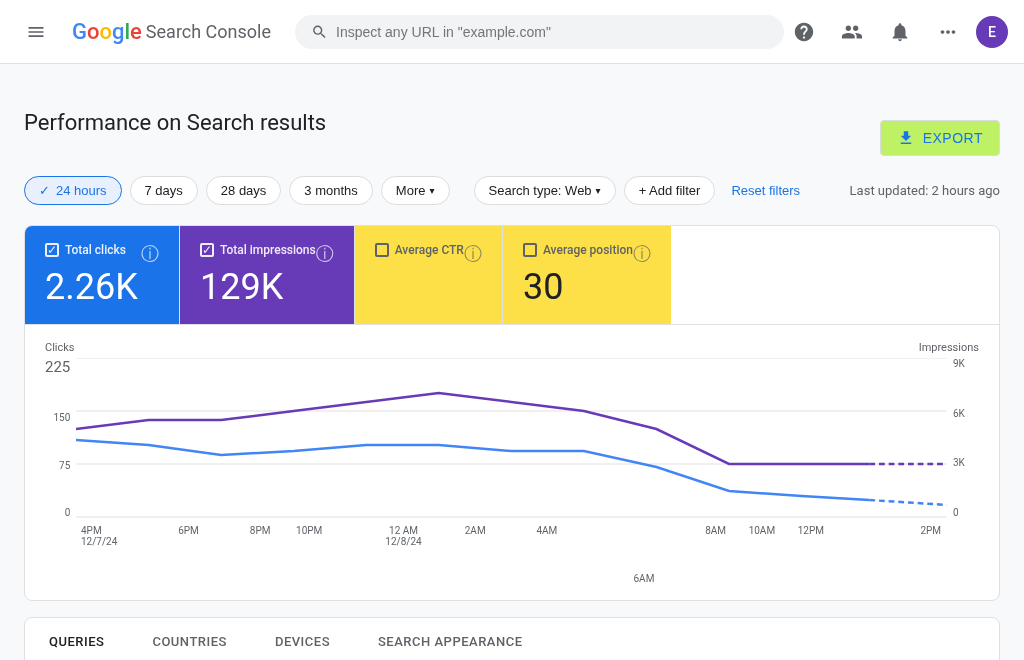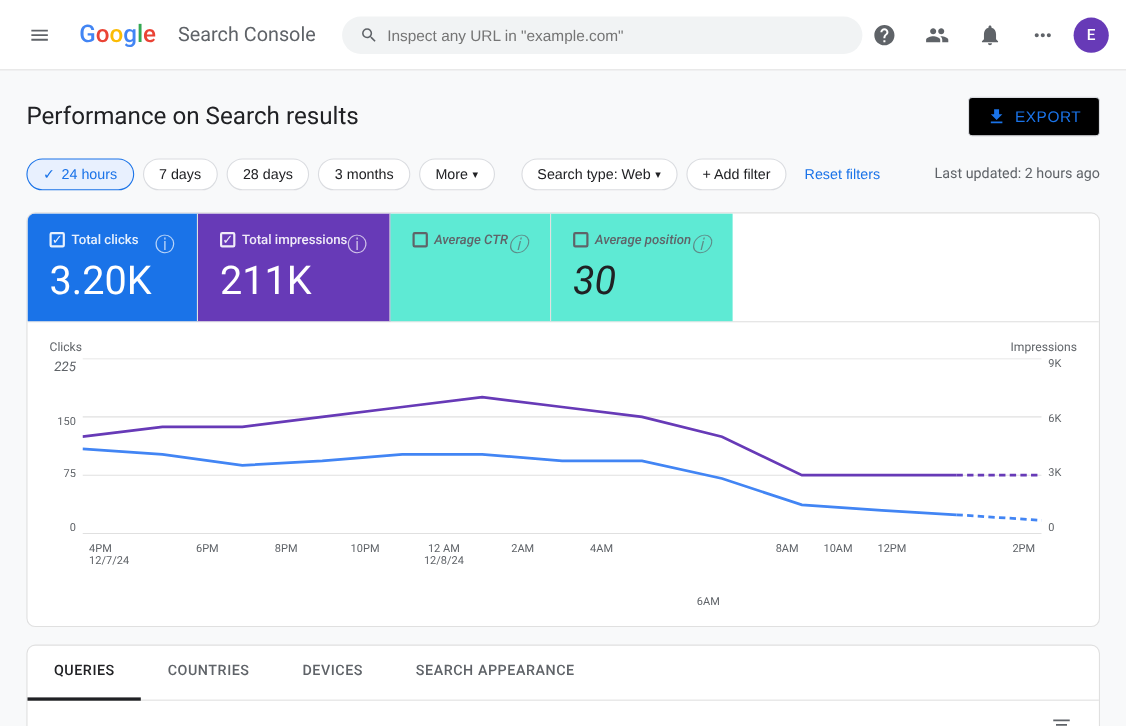--- a/index.html
+++ b/index.html
@@ -5,21 +5,21 @@
     * { box-sizing: border-box; margin: 0; padding: 0; }
     body { font-family: 'Google Sans', Roboto, Arial, sans-serif; background: #f8f9fa; color: #202124; font-size: 14px; }
 
     
     .header {
       display: flex; align-items: center; background: #fff;
       padding: 0 16px; height: 64px; border-bottom: 1px solid #e0e0e0;
       position: sticky; top: 0; z-index: 100;
     }
     .header-menu-icon { margin-right: 16px; cursor: pointer; color: #5f6368; }
-    .logo { display: flex; align-items: center; gap: 20px; margin-right: 24px; }
+    .logo { display: flex; align-items: center; gap: 4px; margin-right: 24px; }
     .logo-sc { font-size: 18px; color: #5f6368; font-weight: 400; }
     .search-bar {
       flex: 1; max-width: 600px; display: flex; align-items: center;
       background: #f1f3f4; border-radius: 24px; padding: 8px 16px; gap: 8px;
     }
     .search-bar input {
       border: none; background: transparent; outline: none; font-size: 14px;
       color: #202124; width: 100%;
     }
     .header-actions { display: flex; align-items: center; gap: 8px; margin-left: auto; }
@@ -37,23 +37,24 @@
     
     .main { padding: 24px 24px 0 24px; }
 
     
     .page-title-row {
       display: flex; align-items: center; justify-content: space-between; margin-bottom: 20px;
     }
     .page-title { font-size: 22px; font-weight: 400; color: #202124; }
     .export-btn {
       display: flex; align-items: center; gap: 8px; padding: 8px 16px;
-      border: 1px solid #dadce0; border-radius: 4px; background: #000000;
+      border: 1px solid #dadce0; border-radius: 4px; background: #bef264;
       color: #1a73e8; font-size: 14px; font-weight: 500; cursor: pointer;
       letter-spacing: 0.5px;
+      margin-top: 32px;
     }
 
     
     .filter-bar {
       display: flex; align-items: center; gap: 8px; margin-bottom: 20px;
     }
     .filter-btn {
       padding: 6px 14px; border: 1px solid #dadce0; border-radius: 20px;
       background: #fff; font-size: 13px; color: #202124; cursor: pointer;
       display: flex; align-items: center; gap: 4px;
@@ -87,21 +88,21 @@
       margin-bottom: 16px; overflow: hidden;
     }
     .metrics-row { display: flex; border-bottom: 1px solid #e0e0e0; }
     .metric-card {
       padding: 16px 20px; min-width: 160px; cursor: pointer;
       border-right: 1px solid #e0e0e0;
     }
     .metric-card:last-child { border-right: none; }
     .metric-card.active-blue { background: #1a73e8; color: white; }
     .metric-card.active-purple { background: #673ab7; color: white; }
-    .metric-card.inactive { background: #5eead4; color: #202124; font-style: italic; }
+    .metric-card.inactive { background: #fde047; color: #202124; }
     .metric-header { display: flex; align-items: center; gap: 6px; margin-bottom: 8px; font-size: 12px; font-weight: 500; }
     .metric-header .checkbox {
       width: 14px; height: 14px; border: 2px solid currentColor;
       border-radius: 2px; display: inline-flex; align-items: center; justify-content: center;
     }
     .metric-card.active-blue .metric-header { color: rgba(255,255,255,0.9); }
     .metric-card.active-purple .metric-header { color: rgba(255,255,255,0.9); }
     .metric-card.inactive .metric-header { color: #5f6368; }
     .metric-value { font-size: 36px; font-weight: 400; }
     .metric-card.active-blue .metric-value { color: white; }
@@ -249,32 +250,32 @@
     <div class="metrics-row">
 
       <div class="metric-card active-blue" style="min-width:155px;">
         <div class="metric-header-row">
           <div class="metric-header">
             <div class="checkbox">✓</div>
             <span>Total clicks</span>
           </div>
           <span class="metric-info">ⓘ</span>
         </div>
-        <div class="metric-value">3.20K</div>
+        <div class="metric-value">2.26K</div>
       </div>
 
       <div class="metric-card active-purple" style="min-width:155px;">
         <div class="metric-header-row">
           <div class="metric-header">
             <div class="checkbox">✓</div>
             <span>Total impressions</span>
           </div>
           <span class="metric-info">ⓘ</span>
         </div>
-        <div class="metric-value">211K</div>
+        <div class="metric-value">129K</div>
       </div>
 
       <div class="metric-card inactive" style="min-width:145px;">
         <div class="metric-header-row">
           <div class="metric-header" style="color:#5f6368;">
             <div class="checkbox" style="border-color:#5f6368;width:14px;height:14px;border:2px solid #5f6368;border-radius:2px;display:inline-block;"></div>
             <span>Average CTR</span>
           </div>
           <span class="metric-info" style="color:#5f6368;">ⓘ</span>
         </div>
@@ -293,21 +294,21 @@
     </div>
 
     <div class="chart-area">
       <div style="display:flex;justify-content:space-between;margin-bottom:4px;">
         <span style="font-size:11px;color:#5f6368;">Clicks</span>
         <span style="font-size:11px;color:#5f6368;">Impressions</span>
       </div>
       <div style="display:flex;gap:0;">
 
         <div style="display:flex;flex-direction:column;justify-content:space-between;min-width:30px;text-align:right;padding-right:6px;height:160px;">
-          <span style="font-size:12px;color:#5f6368;font-style:italic;">225</span>
+          <span style="font-size:15px;color:#5f6368;">225</span>
           <span style="font-size:10px;color:#5f6368;">150</span>
           <span style="font-size:10px;color:#5f6368;">75</span>
           <span style="font-size:10px;color:#5f6368;">0</span>
         </div>
 
         <div style="flex:1;position:relative;">
           <svg viewBox="0 0 900 160" width="100%" height="160" preserveAspectRatio="none" xmlns="http://www.w3.org/2000/svg">
 
             <line x1="0" y1="0" x2="900" y2="0" stroke="#e0e0e0" stroke-width="1"></line>
             <line x1="0" y1="53" x2="900" y2="53" stroke="#e0e0e0" stroke-width="1"></line>
@@ -329,21 +330,21 @@
           <span style="font-size:10px;color:#5f6368;">6K</span>
           <span style="font-size:10px;color:#5f6368;">3K</span>
           <span style="font-size:10px;color:#5f6368;">0</span>
         </div>
       </div>
 
       <div style="display:flex;padding-left:36px;padding-right:38px;margin-top:4px;">
         <div style="flex:1;text-align:left;font-size:10px;color:#5f6368;">4PM<br>12/7/24</div>
         <div style="flex:1;text-align:center;font-size:10px;color:#5f6368;">6PM</div>
         <div style="flex:1;text-align:center;font-size:10px;color:#5f6368;">8PM</div>
-        <div style="flex:1;text-align:center;font-size:10px;color:#5f6368;">10PM</div>
+        <div style="flex:1;font-size:10px;color:#5f6368;">10PM</div>
         <div style="flex:1;text-align:center;font-size:10px;color:#5f6368;">12 AM<br>12/8/24</div>
         <div style="flex:1;text-align:center;font-size:10px;color:#5f6368;">2AM</div>
         <div style="flex:1;text-align:center;font-size:10px;color:#5f6368;">4AM</div>
         <div style="flex:1;text-align:right;font-size:10px;color:#5f6368;margin-top:48px;">6AM</div>
         <div style="flex:1;text-align:right;font-size:10px;color:#5f6368;">8AM</div>
         <div style="flex:1;text-align:center;font-size:10px;color:#5f6368;">10AM</div>
         <div style="flex:1;font-size:10px;color:#5f6368;">12PM</div>
         <div style="flex:1;text-align:right;font-size:10px;color:#5f6368;">2PM</div>
       </div>
     </div>

